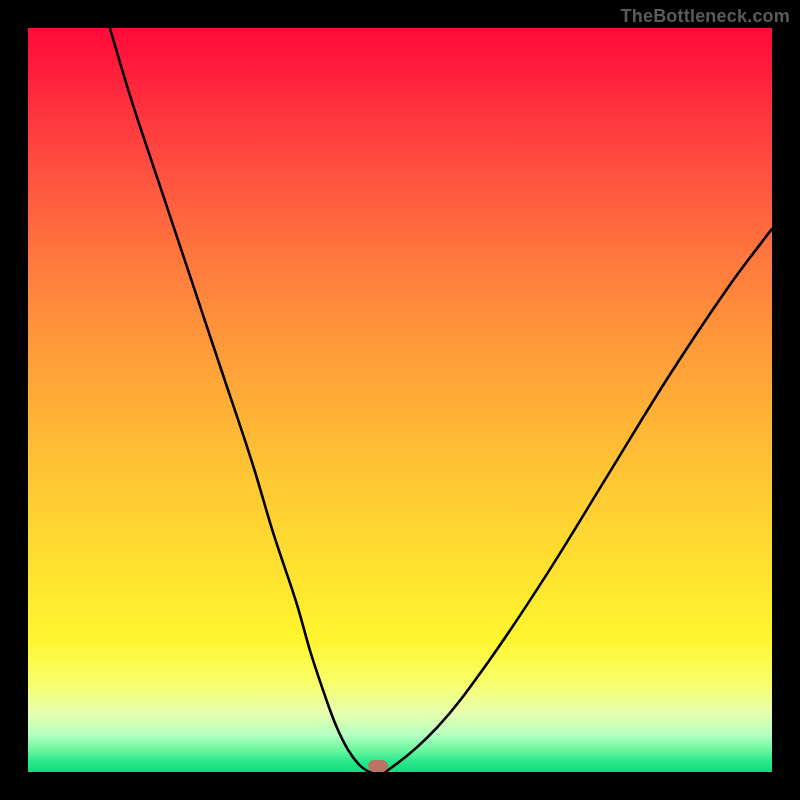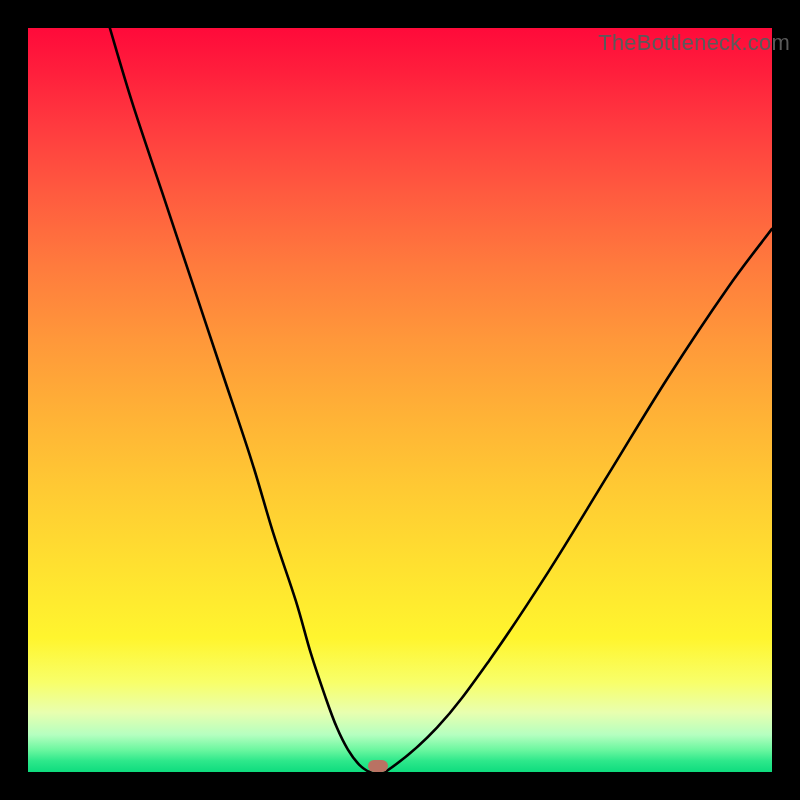--- a/index.html
+++ b/index.html
@@ -41,24 +41,23 @@
       #b5ffc0 95%,
       #6cf7a0 97%,
       #2ee88b 98.5%,
       #0edc7e 100%);
   }
   .watermark {
     position: absolute;
     top: 6px;
     right: 10px;
     color: #5a5a5a;
-    font-size: 22px;
-    font-weight: 400;
+    font-size: 18px;
+    font-weight: 700;
     letter-spacing: 0.2px;
-    margin-top: 24px;
   }
   svg.curve {
     position: absolute;
     left: 0;
     top: 0;
     width: 744px;
     height: 744px;
   }
   .marker {
     position: absolute;

